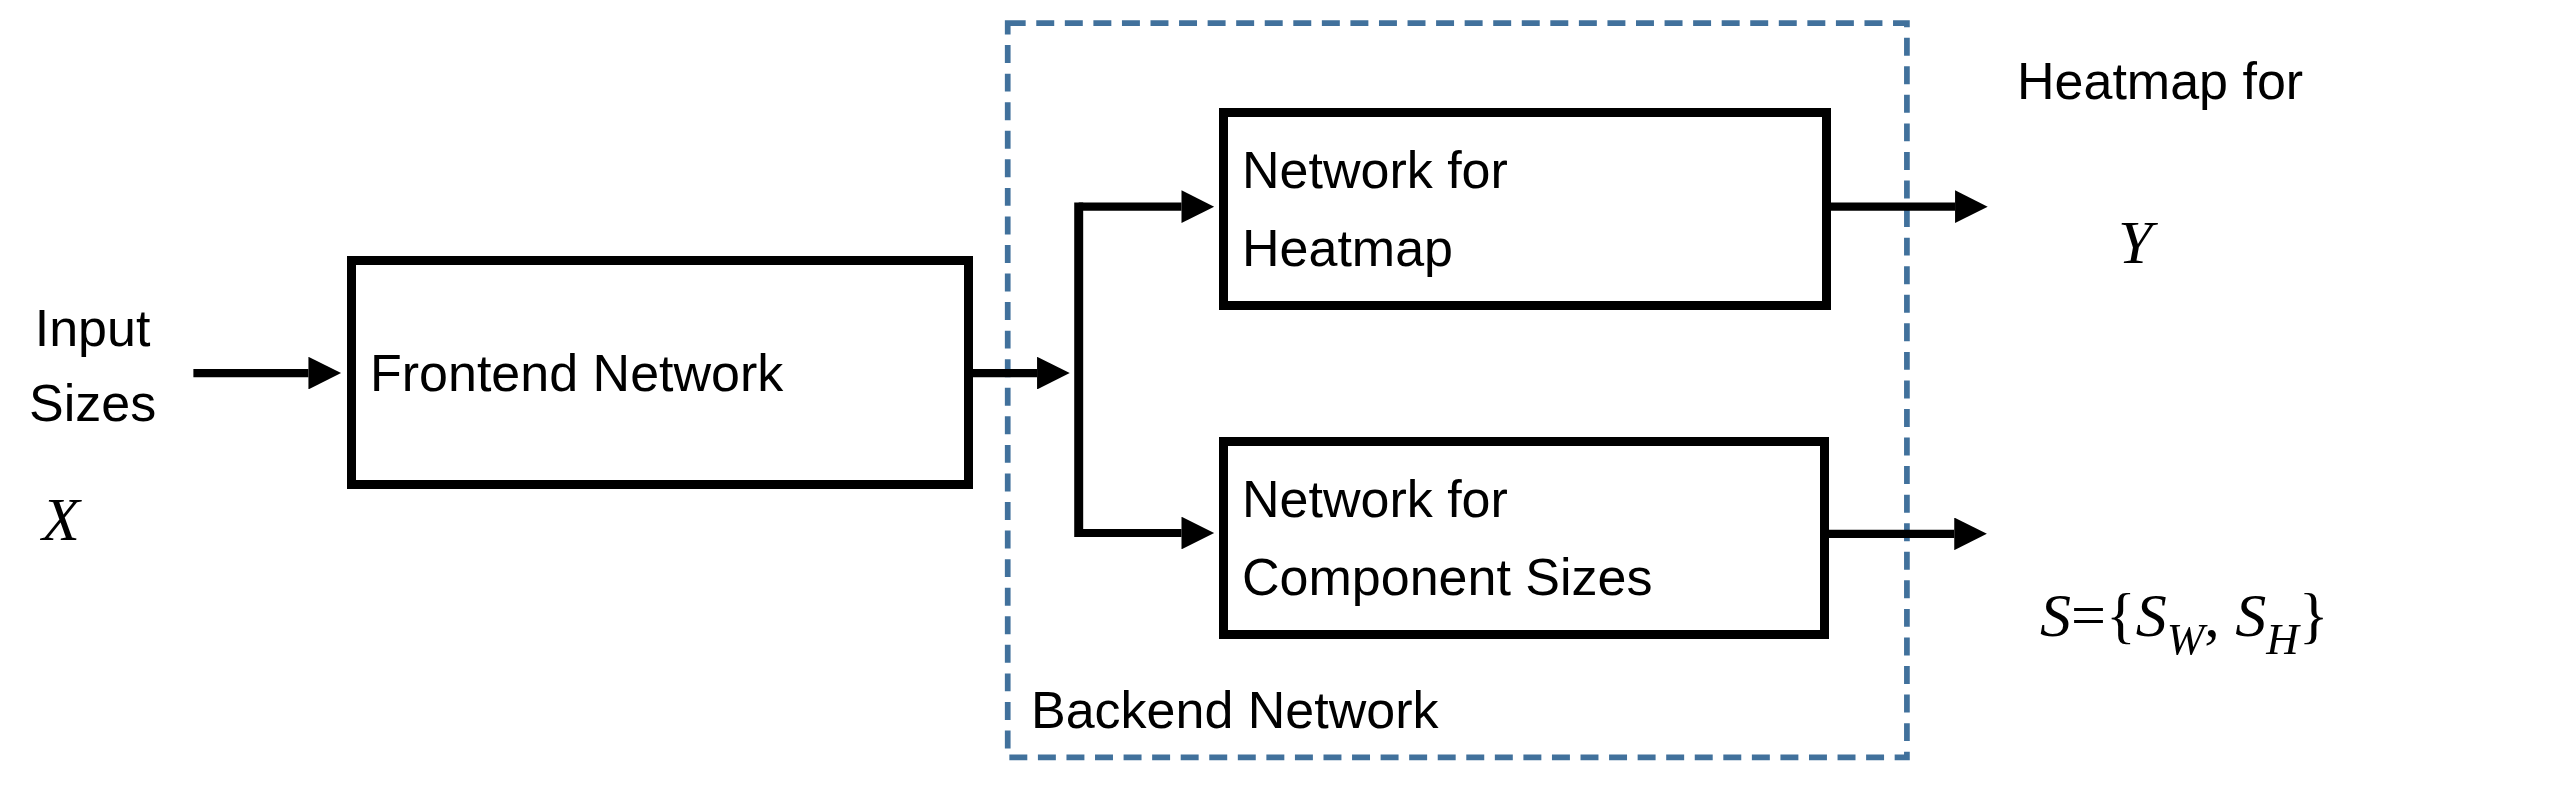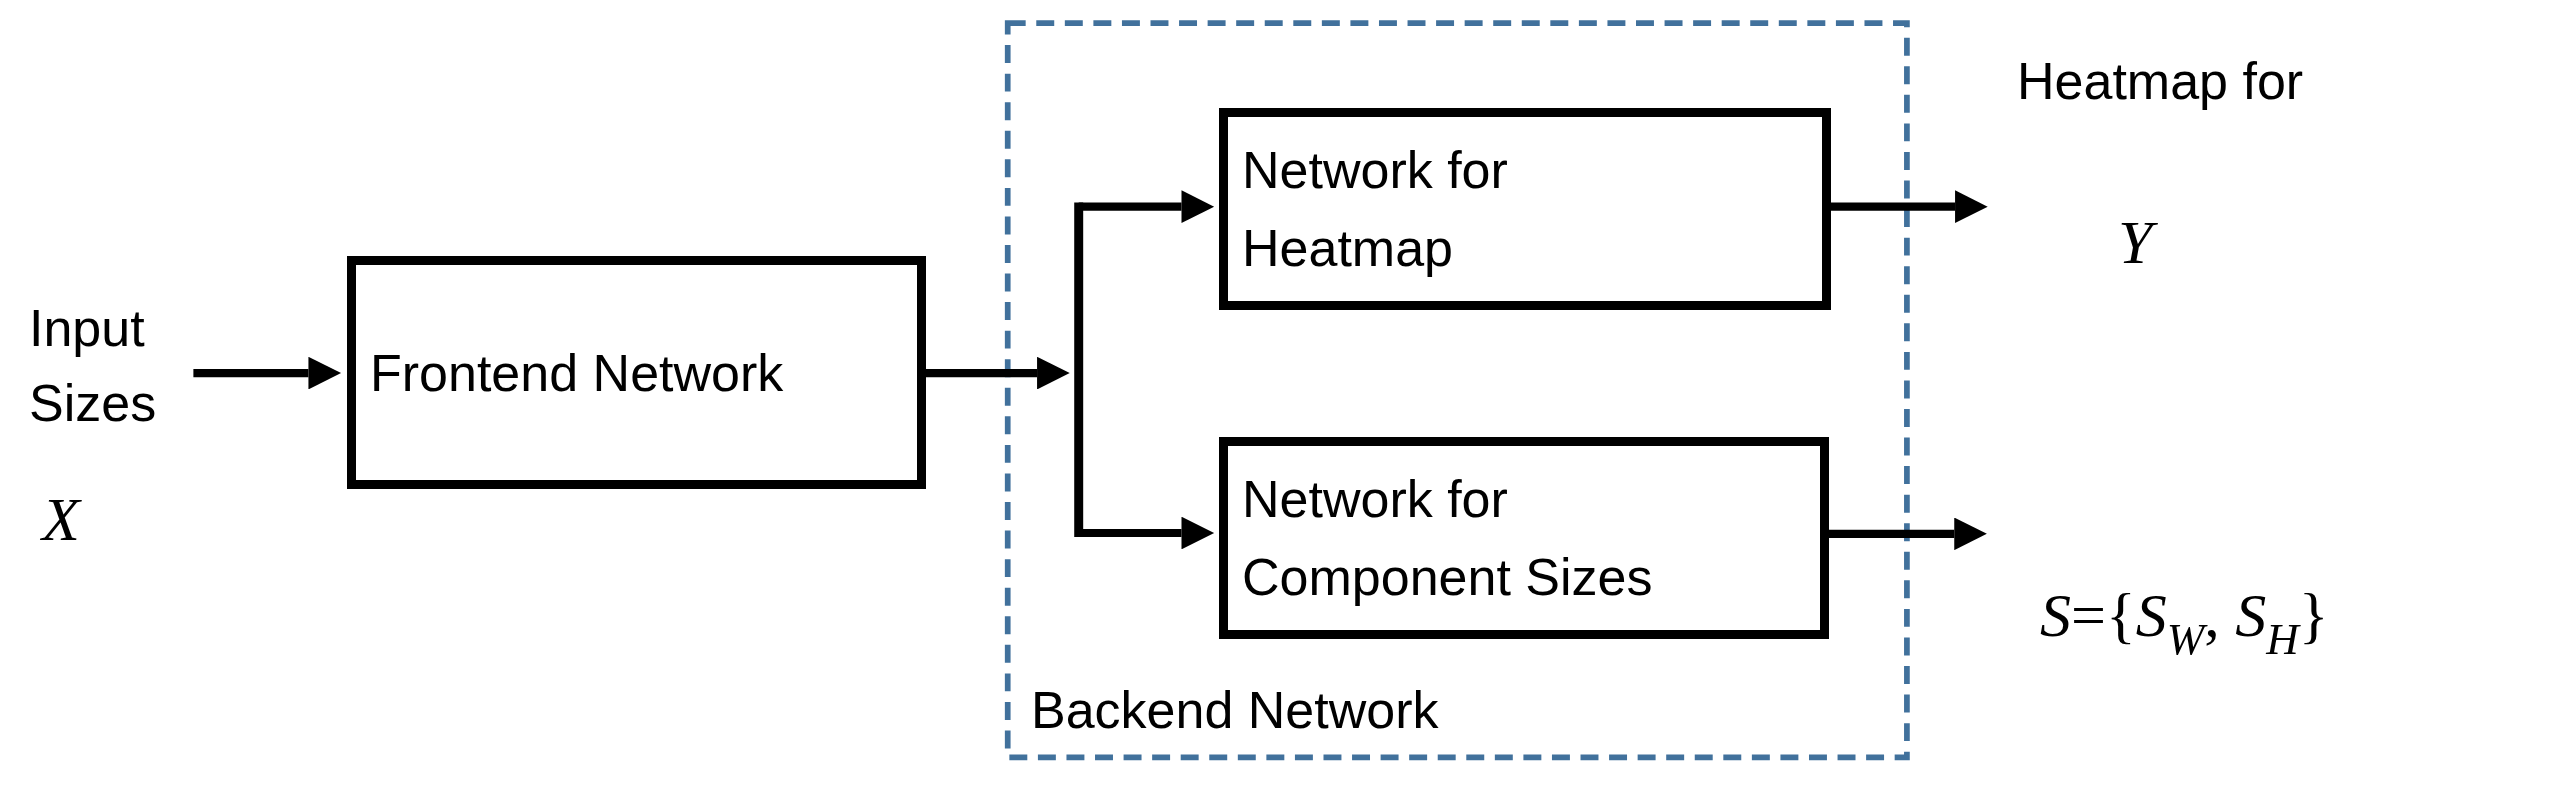--- a/index.html
+++ b/index.html
@@ -31,21 +31,21 @@
     white-space: nowrap;
   }
 
   
   .txt {
     position: absolute;
     font-size: 52px;
     line-height: 78px;
     white-space: nowrap;
   }
-  .txt .line { display: block; }
+  .txt .line { display: block; text-align: center; }
 
   
   .math {
     position: absolute;
     font-family: "Liberation Serif", serif;
     font-style: italic;
     font-size: 62px;
     line-height: 73px;
     white-space: nowrap;
   }
@@ -88,21 +88,21 @@
     <line x1="2235" y1="654" x2="2395" y2="654" stroke="#000000" stroke-width="10" marker-end="url(#ah)"></line>
   </svg>
 
   <div class="txt" style="left:29px; top:291px; line-height:75px;">
     <span class="line">Input</span>
     <span class="line">Sizes</span>
   </div>
 
   <div class="math" style="left:42px; top:483px;">X</div>
 
-  <div class="node-box" style="left:347px; top:256px; width:579px; height:233px;">
+  <div class="node-box" style="left:347px; top:256px; width:626px; height:233px;">
     <span class="line">Frontend Network</span>
   </div>
 
   <div class="node-box" style="left:1219px; top:108px; width:612px; height:202px;">
     <span class="line">Network for</span>
     <span class="line">Heatmap</span>
   </div>
 
   <div class="node-box" style="left:1219px; top:437px; width:610px; height:202px;">
     <span class="line">Network for</span>

